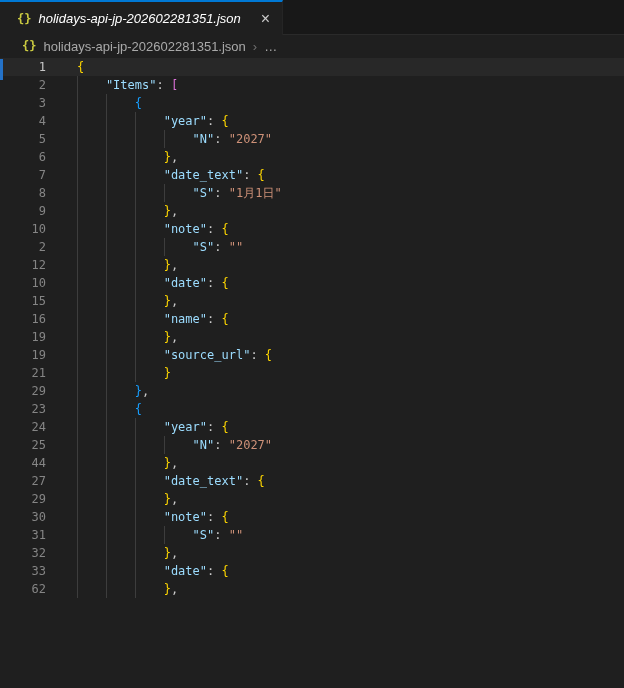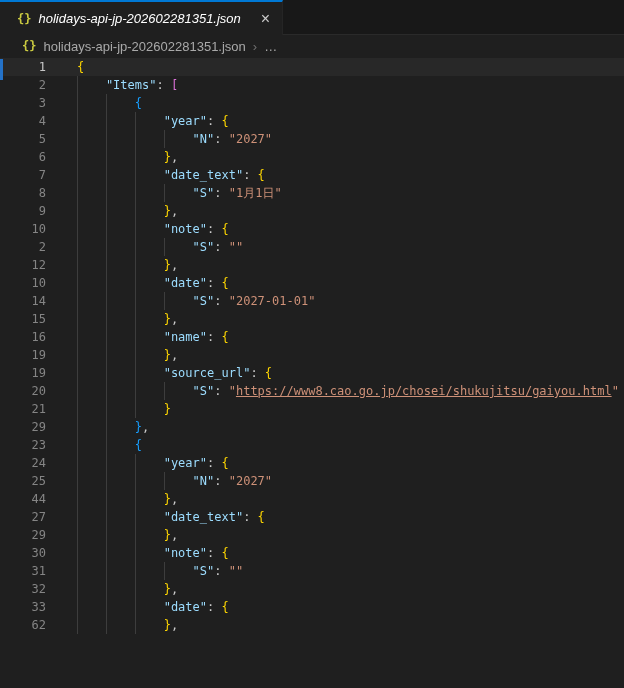--- a/index.html
+++ b/index.html
@@ -81,26 +81,24 @@
         <div class="line"><div class="num">4</div><div class="code"><span class="g"></span><span class="g"></span><span class="g"></span><span class="t-k">"year"</span><span class="t-p">: </span><span class="t-b1">{</span></div></div>
         <div class="line"><div class="num">5</div><div class="code"><span class="g"></span><span class="g"></span><span class="g"></span><span class="g"></span><span class="t-k">"N"</span><span class="t-p">: </span><span class="t-s">"2027"</span></div></div>
         <div class="line"><div class="num">6</div><div class="code"><span class="g"></span><span class="g"></span><span class="g"></span><span class="t-b1">}</span><span class="t-p">,</span></div></div>
         <div class="line"><div class="num">7</div><div class="code"><span class="g"></span><span class="g"></span><span class="g"></span><span class="t-k">"date_text"</span><span class="t-p">: </span><span class="t-b1">{</span></div></div>
         <div class="line"><div class="num">8</div><div class="code"><span class="g"></span><span class="g"></span><span class="g"></span><span class="g"></span><span class="t-k">"S"</span><span class="t-p">: </span><span class="t-s">"1月1日"</span></div></div>
         <div class="line"><div class="num">9</div><div class="code"><span class="g"></span><span class="g"></span><span class="g"></span><span class="t-b1">}</span><span class="t-p">,</span></div></div>
         <div class="line"><div class="num">10</div><div class="code"><span class="g"></span><span class="g"></span><span class="g"></span><span class="t-k">"note"</span><span class="t-p">: </span><span class="t-b1">{</span></div></div>
         <div class="line"><div class="num">2</div><div class="code"><span class="g"></span><span class="g"></span><span class="g"></span><span class="g"></span><span class="t-k">"S"</span><span class="t-p">: </span><span class="t-s">""</span></div></div>
         <div class="line"><div class="num">12</div><div class="code"><span class="g"></span><span class="g"></span><span class="g"></span><span class="t-b1">}</span><span class="t-p">,</span></div></div>
         <div class="line"><div class="num">10</div><div class="code"><span class="g"></span><span class="g"></span><span class="g"></span><span class="t-k">"date"</span><span class="t-p">: </span><span class="t-b1">{</span></div></div>
-        <div class="line"><div class="num">14</div><div class="code"><span class="g"></span><span class="g"></span><span class="g"></span><span class="g"></span><span class="t-k">"S"</span><span class="t-p">: </span><span class="t-s">"2027-01-01"</span></div></div>
         <div class="line"><div class="num">15</div><div class="code"><span class="g"></span><span class="g"></span><span class="g"></span><span class="t-b1">}</span><span class="t-p">,</span></div></div>
         <div class="line"><div class="num">16</div><div class="code"><span class="g"></span><span class="g"></span><span class="g"></span><span class="t-k">"name"</span><span class="t-p">: </span><span class="t-b1">{</span></div></div>
         <div class="line"><div class="num">19</div><div class="code"><span class="g"></span><span class="g"></span><span class="g"></span><span class="t-b1">}</span><span class="t-p">,</span></div></div>
         <div class="line"><div class="num">19</div><div class="code"><span class="g"></span><span class="g"></span><span class="g"></span><span class="t-k">"source_url"</span><span class="t-p">: </span><span class="t-b1">{</span></div></div>
-        <div class="line"><div class="num">20</div><div class="code"><span class="g"></span><span class="g"></span><span class="g"></span><span class="g"></span><span class="t-k">"S"</span><span class="t-p">: </span><span class="t-s">"</span><span class="t-u">https://www8.cao.go.jp/chosei/shukujitsu/gaiyou.html</span><span class="t-s">"</span></div></div>
         <div class="line"><div class="num">21</div><div class="code"><span class="g"></span><span class="g"></span><span class="g"></span><span class="t-b1">}</span></div></div>
         <div class="line"><div class="num">29</div><div class="code"><span class="g"></span><span class="g"></span><span class="t-b3">}</span><span class="t-p">,</span></div></div>
         <div class="line"><div class="num">23</div><div class="code"><span class="g"></span><span class="g"></span><span class="t-b3">{</span></div></div>
         <div class="line"><div class="num">24</div><div class="code"><span class="g"></span><span class="g"></span><span class="g"></span><span class="t-k">"year"</span><span class="t-p">: </span><span class="t-b1">{</span></div></div>
         <div class="line"><div class="num">25</div><div class="code"><span class="g"></span><span class="g"></span><span class="g"></span><span class="g"></span><span class="t-k">"N"</span><span class="t-p">: </span><span class="t-s">"2027"</span></div></div>
         <div class="line"><div class="num">44</div><div class="code"><span class="g"></span><span class="g"></span><span class="g"></span><span class="t-b1">}</span><span class="t-p">,</span></div></div>
         <div class="line"><div class="num">27</div><div class="code"><span class="g"></span><span class="g"></span><span class="g"></span><span class="t-k">"date_text"</span><span class="t-p">: </span><span class="t-b1">{</span></div></div>
         <div class="line"><div class="num">29</div><div class="code"><span class="g"></span><span class="g"></span><span class="g"></span><span class="t-b1">}</span><span class="t-p">,</span></div></div>
         <div class="line"><div class="num">30</div><div class="code"><span class="g"></span><span class="g"></span><span class="g"></span><span class="t-k">"note"</span><span class="t-p">: </span><span class="t-b1">{</span></div></div>
         <div class="line"><div class="num">31</div><div class="code"><span class="g"></span><span class="g"></span><span class="g"></span><span class="g"></span><span class="t-k">"S"</span><span class="t-p">: </span><span class="t-s">""</span></div></div>

